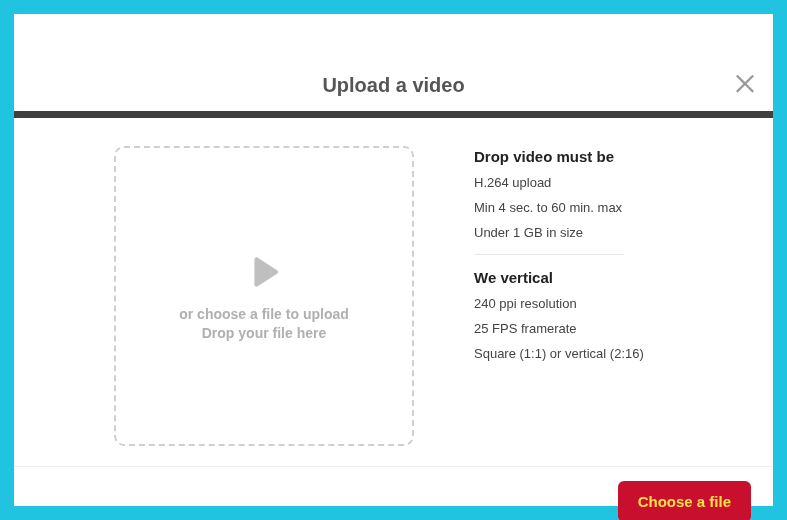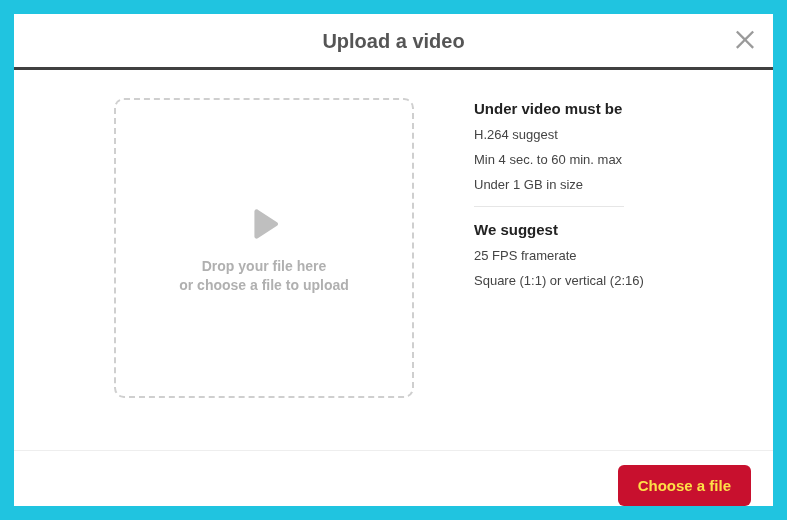--- a/index.html
+++ b/index.html
@@ -12,21 +12,22 @@
   .modal {
     width: 100%; height: 100%;
     background: #fff;
     position: relative;
     display: flex;
     flex-direction: column;
   }
   .header {
     position: relative;
     padding: 16px 0 14px 0;
-    border-bottom: 3px solid #404040;
+    border-bottom: 7px solid #404040;
+    margin-top: 44px;
   }
   .title {
     text-align: center;
     font-size: 20px;
     font-weight: 700;
     color: #555555;
   }
   .close {
     position: absolute;
     right: 14px;
@@ -123,34 +124,35 @@
 
     <div class="body">
 
       <div class="dropzone">
         <div class="play-icon">
           <svg viewBox="0 0 24 24" fill="currentColor">
             <path d="M7 5.5v13c0 .9 1 1.45 1.77.97l10.02-6.5a1.13 1.13 0 0 0 0-1.94L8.77 4.53C8 4.05 7 4.6 7 5.5z"></path>
           </svg>
         </div>
         <div class="drop-text">
+          <div>or choose a file to upload</div>
           <div>Drop your file here</div>
-          <div>or choose a file to upload</div>
         </div>
       </div>
 
       <div class="specs">
-        <div class="spec-section-title">Under video must be</div>
-        <div class="spec-item">H.264 suggest</div>
+        <div class="spec-section-title">Drop video must be</div>
+        <div class="spec-item">H.264 upload</div>
         <div class="spec-item">Min 4 sec. to 60 min. max</div>
         <div class="spec-item">Under 1 GB in size</div>
 
         <div class="divider"></div>
 
-        <div class="spec-section-title">We suggest</div>
+        <div class="spec-section-title">We vertical</div>
+        <div class="spec-item">240 ppi resolution</div>
         <div class="spec-item">25 FPS framerate</div>
         <div class="spec-item">Square (1:1) or vertical (2:16)</div>
       </div>
 
     </div>
 
     <div class="footer">
       <button class="choose-btn">Choose a file</button>
     </div>
 

